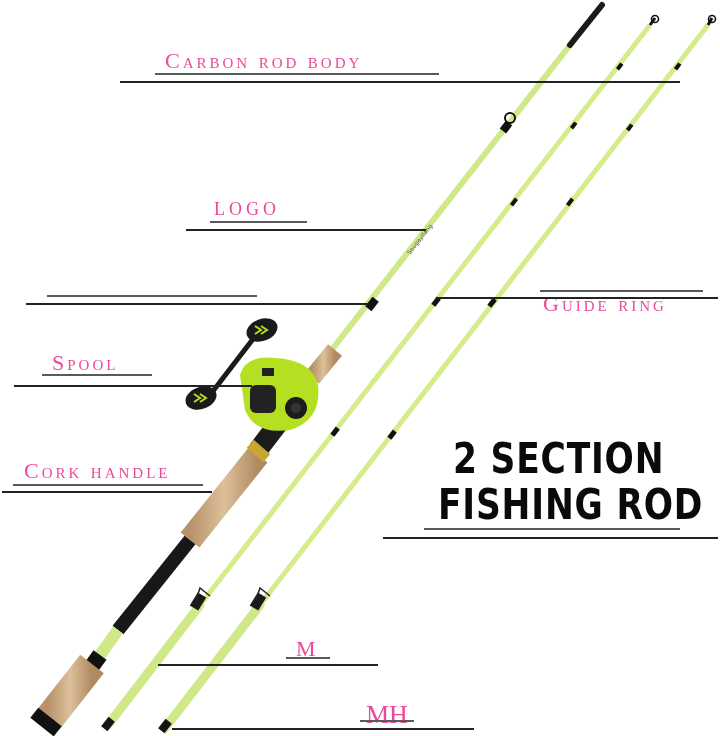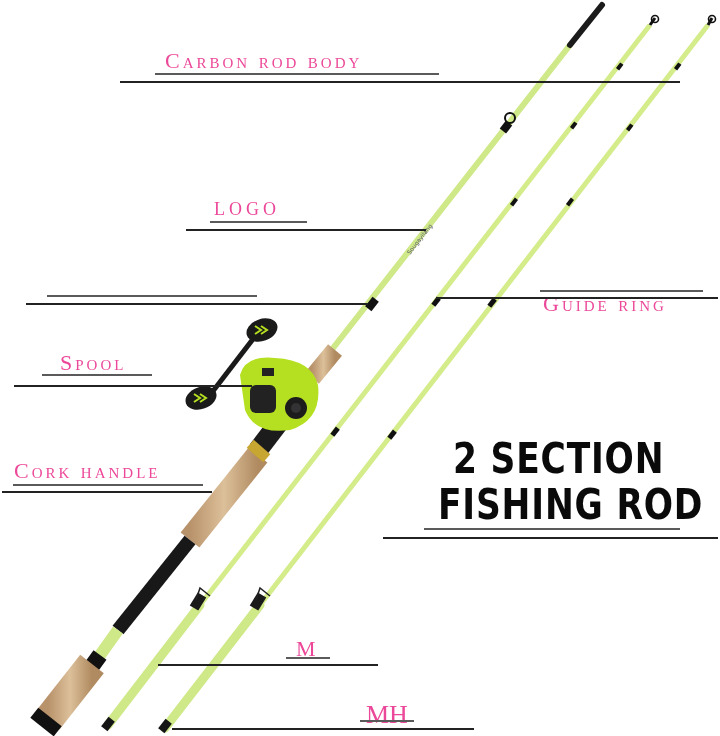--- a/index.html
+++ b/index.html
@@ -113,25 +113,25 @@
   <div class="underline-short" style="left:155px; top:73px; width:284px;"></div>
   <div class="leader" style="left:120px; top:81px; width:560px;"></div>
 
   <div class="label" style="left:214px; top:200px; font-size:18px; letter-spacing:4px;">LOGO</div>
   <div class="underline-short" style="left:210px; top:221px; width:97px;"></div>
   <div class="leader" style="left:186px; top:229px; width:240px;"></div>
 
   <div class="underline-short" style="left:47px; top:295px; width:210px;"></div>
   <div class="leader" style="left:26px; top:303px; width:342px;"></div>
 
-  <div class="label" style="left:52px; top:352px; font-size:22px;margin-left:8px;">Spool</div>
+  <div class="label" style="left:52px; top:352px; font-size:22px;">Spool</div>
   <div class="underline-short" style="left:42px; top:374px; width:110px;"></div>
   <div class="leader" style="left:14px; top:385px; width:238px;"></div>
 
-  <div class="label" style="left:14px; top:460px; font-size:22px;">Cork handle</div>
+  <div class="label" style="left:24px; top:460px; font-size:22px;">Cork handle</div>
   <div class="underline-short" style="left:13px; top:484px; width:190px;"></div>
   <div class="leader" style="left:2px; top:491px; width:210px;"></div>
 
   <div class="label" style="left:543px; top:268px; font-size:22px;margin-top:25px;">Guide ring</div>
   <div class="underline-short" style="left:540px; top:290px; width:163px;"></div>
   <div class="leader" style="left:436px; top:297px; width:282px;"></div>
 
   <div class="title" style="left:453px; top:438px; font-size:42px;">2 SECTION</div>
   <div class="title" style="left:438px; top:484px; font-size:42px;">FISHING ROD</div>
   <div class="underline-short" style="left:424px; top:528px; width:256px;"></div>

